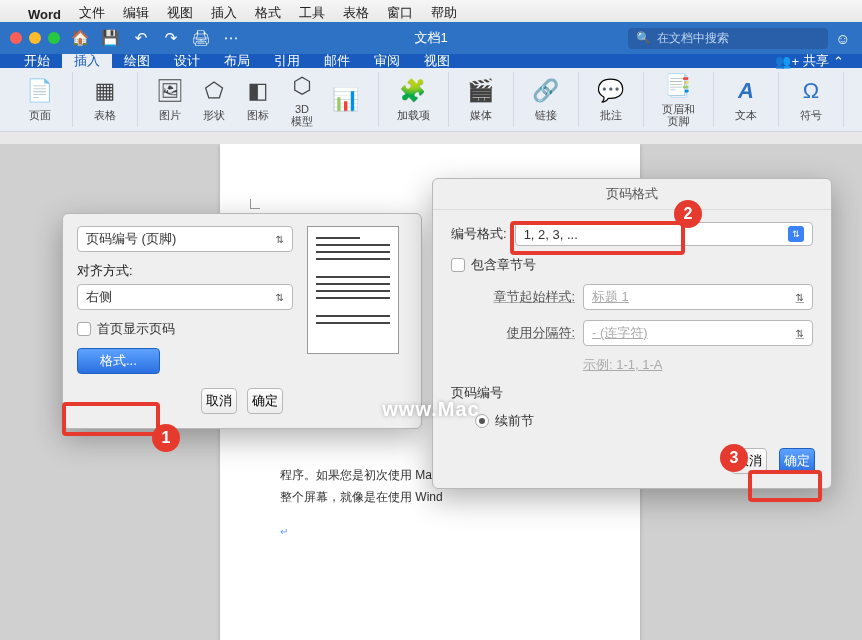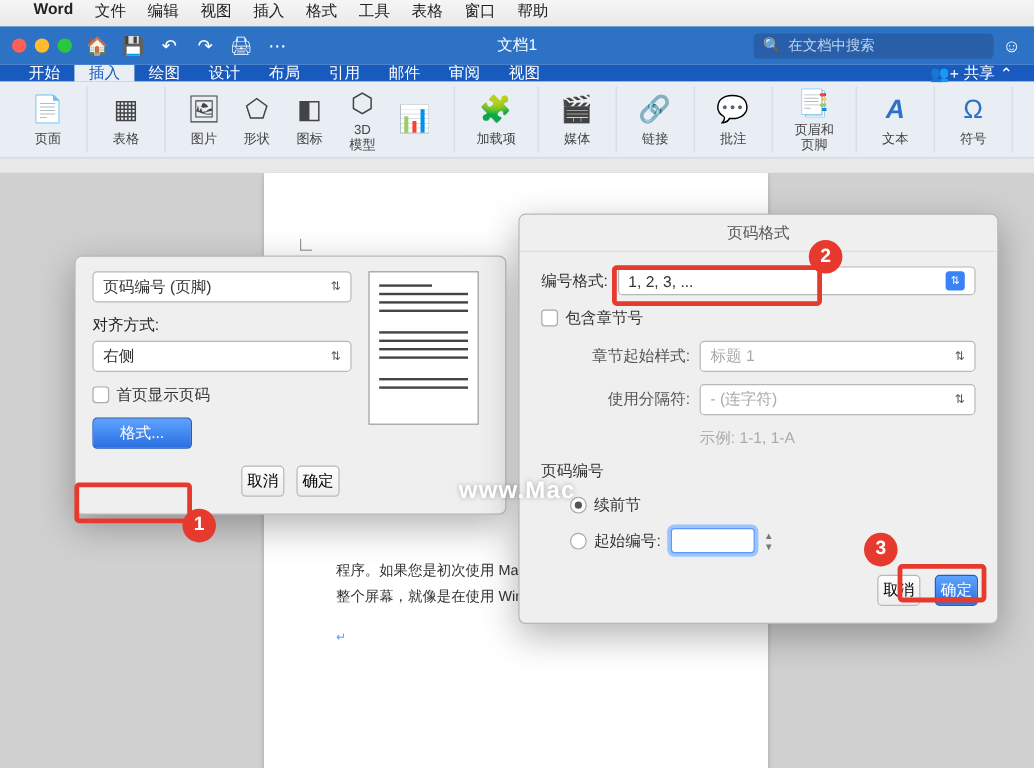--- a/index.html
+++ b/index.html
@@ -1,19 +1,19 @@
 <!DOCTYPE html>
 <html><head>
 <meta charset="utf-8">
 <style>
 * { margin: 0; padding: 0; box-sizing: border-box; font-family: -apple-system, "PingFang SC", "Helvetica Neue", Arial, sans-serif; }
 body { background: #e8e8e8; width: 862px; height: 640px; overflow: hidden; position: relative; }
 
 
-.menubar { height: 22px; background: linear-gradient(#f6f6f6, #e8e8e8); display: flex; align-items: flex-start; padding: 0 10px; gap: 18px; font-size: 13px; color: #222; }
+.menubar { height: 22px; background: linear-gradient(#f6f6f6, #e8e8e8); display: flex; align-items: flex-end; padding: 0 10px; gap: 18px; font-size: 13px; color: #222; }
 .menubar .apple { font-size: 14px; }
 
 
 .toolbar { height: 32px; background: #2e72c6; display: flex; align-items: center; padding: 0 10px; gap: 12px; color: white; position: relative; }
 .traffic { display: flex; gap: 7px; }
 .traffic span { width: 12px; height: 12px; border-radius: 50%; display: inline-block; }
 .tl-r { background: #ff5f57; }
 .tl-y { background: #febc2e; }
 .tl-g { background: #28c840; }
 .tbicon { width: 18px; height: 18px; display: flex; align-items: center; justify-content: center; font-size: 15px; color: #fff; }
@@ -64,21 +64,21 @@
 .preview .line { height: 2px; background: #444; }
 .preview .line.sh { width: 60%; }
 .dlg1-foot { display: flex; gap: 10px; justify-content: center; padding-top: 6px; }
 
 
 .dlg2 { left: 432px; top: 178px; width: 400px; padding-bottom: 14px; }
 .dlg2-body { padding: 12px 18px; display: flex; flex-direction: column; gap: 10px; }
 .row { display: flex; align-items: center; gap: 8px; }
 .row .lbl { width: 100px; text-align: right; color: #555; }
 .row.indent { padding-left: 24px; }
-.dimmed { color: #aaa; }
+.dimmed { color: #aaa; text-decoration: underline; }
 .dlg2-foot { display: flex; gap: 12px; justify-content: flex-end; padding: 6px 16px 0; }
 
 
 .highlight { position: absolute; border: 4px solid #e63a2e; border-radius: 4px; pointer-events: none; z-index: 100; }
 .badge { position: absolute; width: 28px; height: 28px; border-radius: 50%; background: #e63a2e; color: #fff; font-weight: bold; display: flex; align-items: center; justify-content: center; font-size: 16px; z-index: 101; }
 </style>
 </head>
 <body>
 
 <div class="menubar">
@@ -307,31 +307,20 @@
         <span class="lbl"></span>
         <span>示例:  1-1, 1-A</span>
       </div>
     <div>页码编号</div>
     <div class="row indent">
       <div class="radio">
           <span class="circle sel"></span>
           <span>续前节</span>
         </div>
     </div>
-    <div class="row indent">
-      <div class="radio">
-          <span class="circle"></span>
-          <span>起始编号:</span>
-        </div>
-      <input class="txt-input focus" style="width: 70px;" value="">
-      <span style="display:flex;flex-direction:column;font-size:8px;color:#777">
-          <span>▲</span>
-          <span>▼</span>
-        </span>
-    </div>
   </div>
   <div class="dlg2-foot">
     <button class="btn">取消</button>
     <button class="btn primary">确定</button>
   </div>
 </div>
 
 <div class="highlight" style="left:62px; top:402px; width:98px; height:34px;"></div>
 <div class="badge" style="left:152px; top:424px;">1</div>
 

